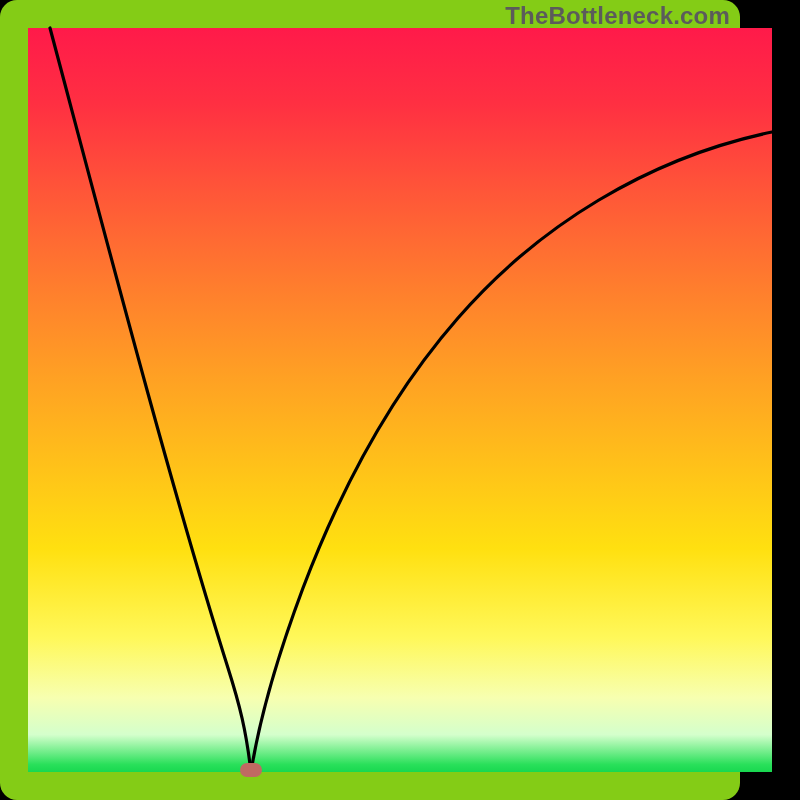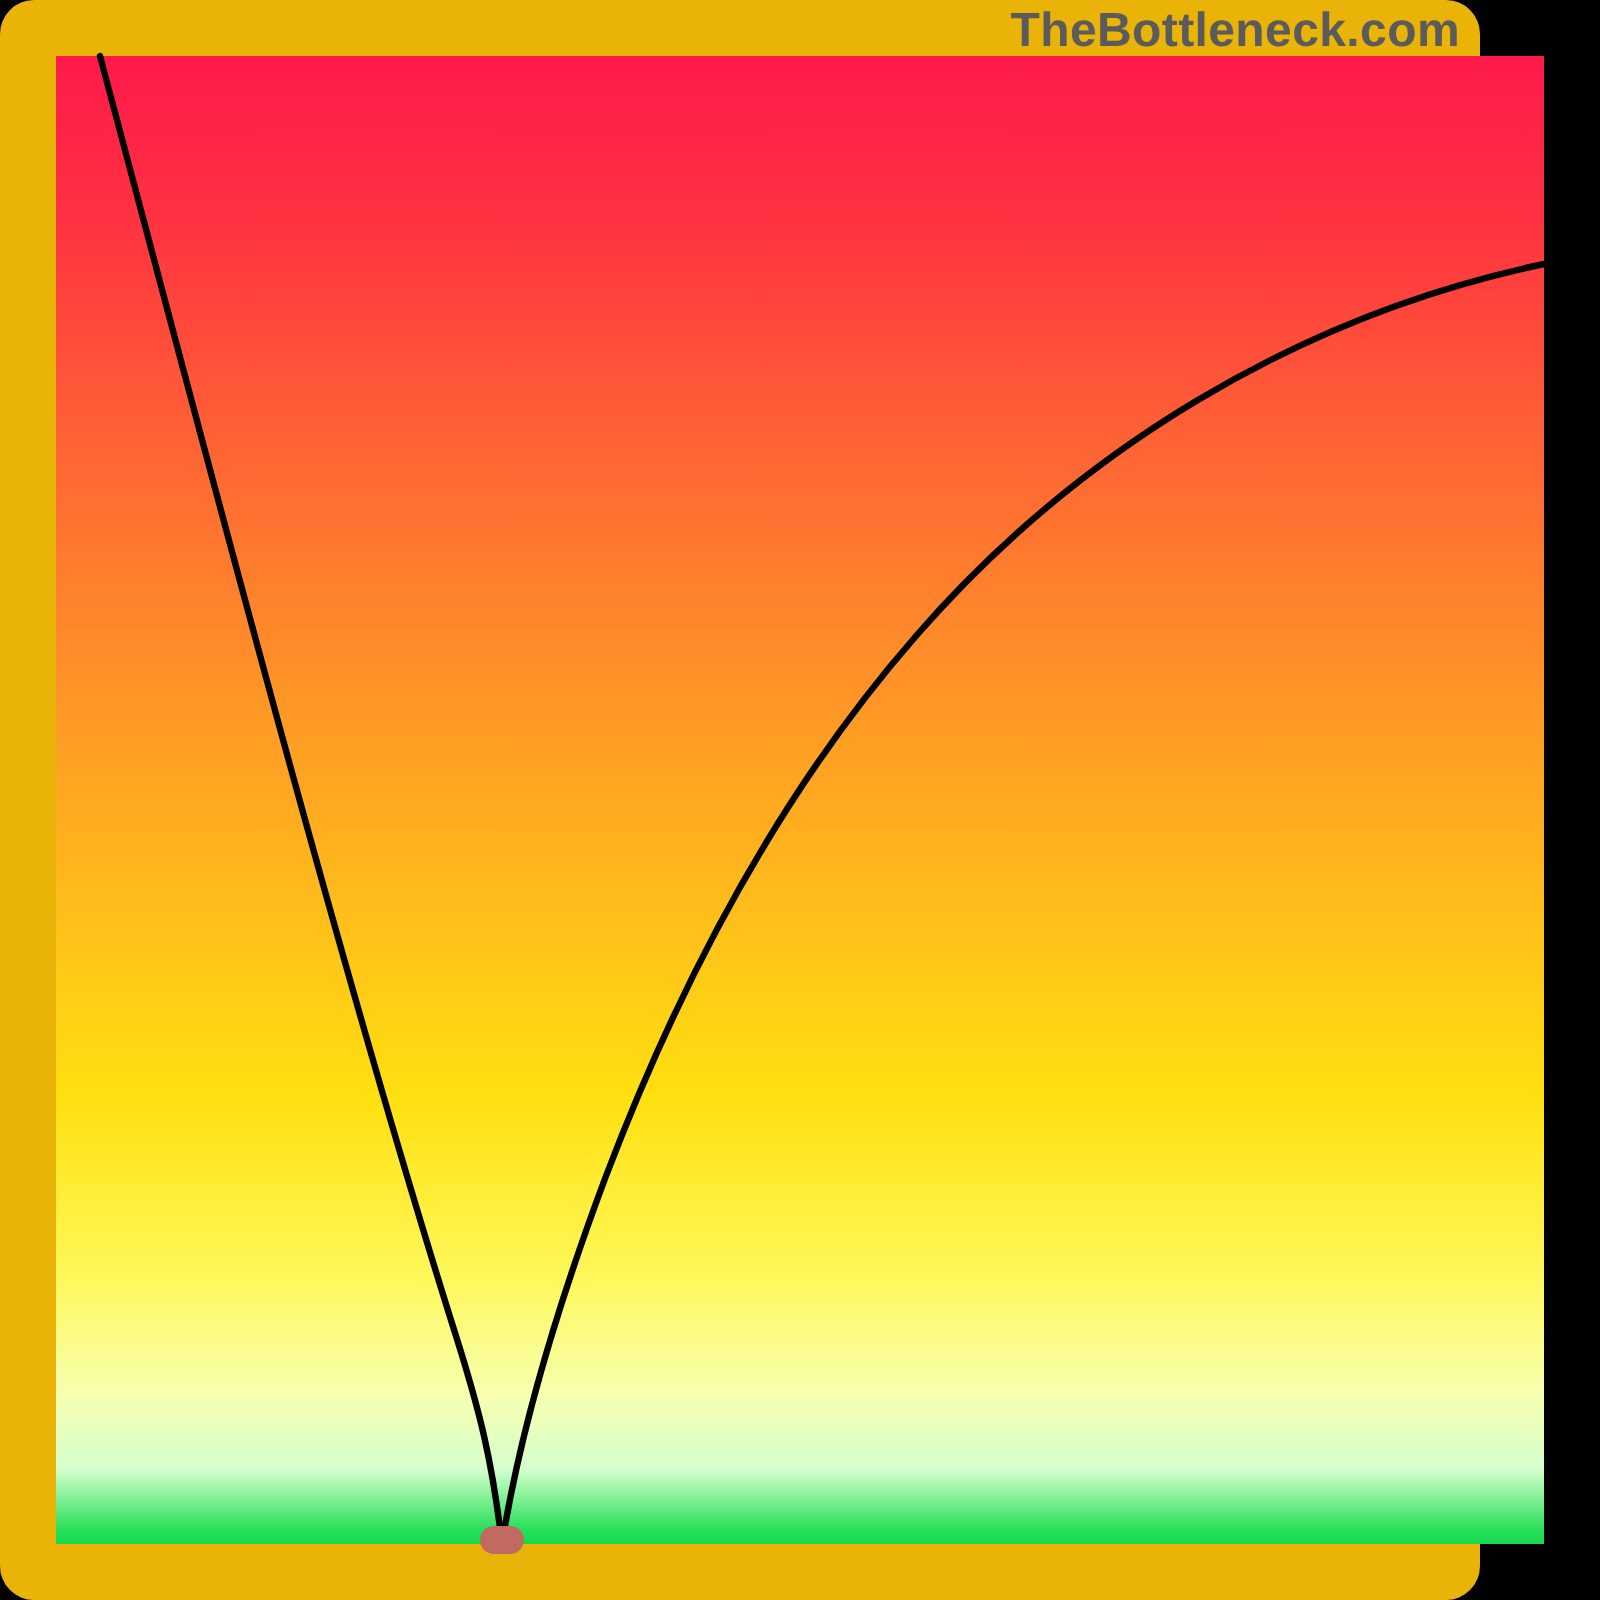--- a/index.html
+++ b/index.html
@@ -8,21 +8,21 @@
     width: 800px;
     height: 800px;
     background: #000;
     font-family: Arial, Helvetica, sans-serif;
     overflow: hidden;
   }
   .frame {
     position: relative;
     width: 740px;
     height: 800px;
-    background: #eab308;
+    background: #84cc16;
     border-radius: 17px;
   }
   .watermark {
     position: absolute;
     top: 2px;
     right: 10px;
     color: #5b5b5b;
     font-size: 24px;
     font-weight: 600;
     letter-spacing: 0.2px;

